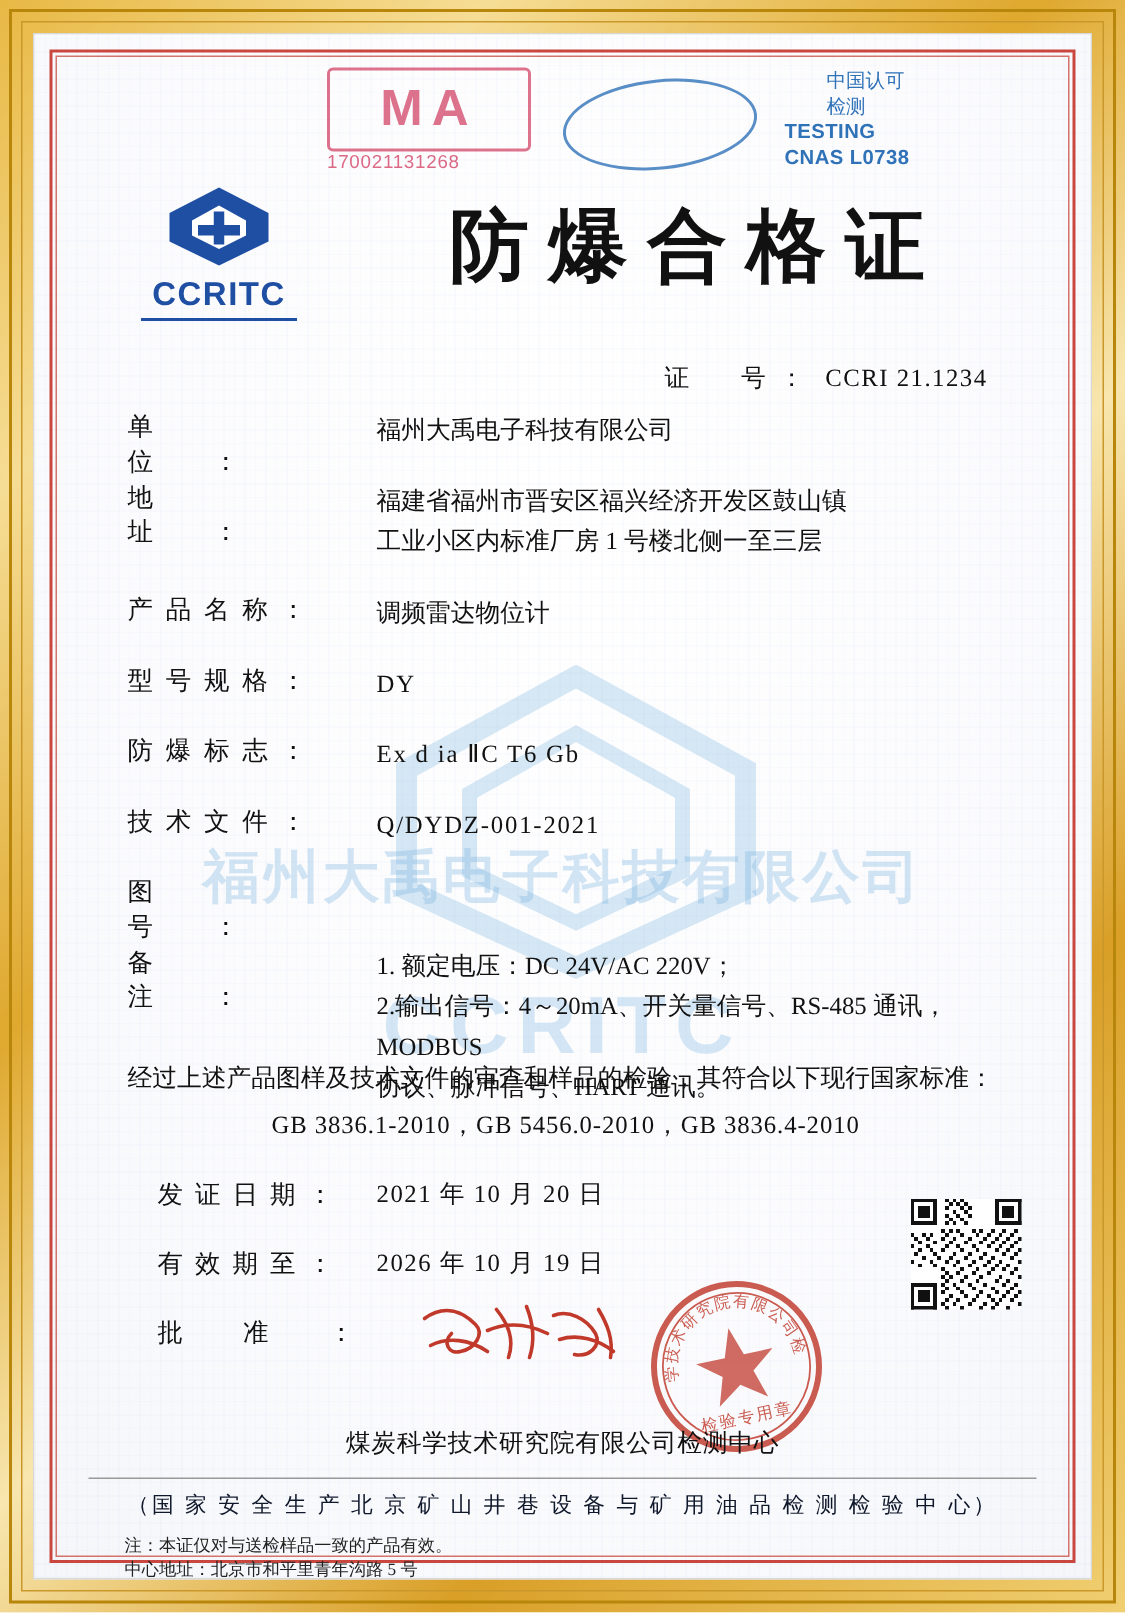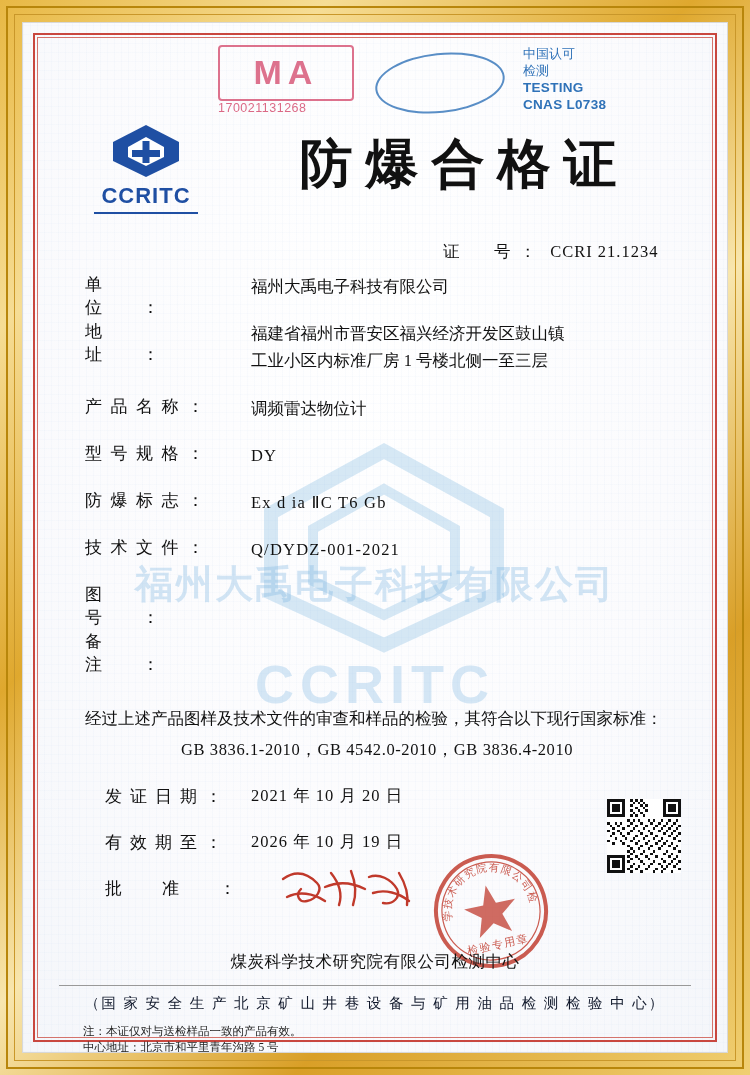--- a/index.html
+++ b/index.html
@@ -178,20 +178,21 @@
     position: absolute;
     left: 500px;
     top: 8px;
     color: #2f72b8;
     font-family: "Liberation Sans", sans-serif;
     line-height: 17px;
   }
   .cnas-info .cn {
     font-size: 13px;
     font-family: Liberation Serif, serif;
+    margin-left: 28px;
   }
   .cnas-info .en {
     font-size: 13.5px;
     font-weight: bold;
     letter-spacing: 0.3px;
   }
 
   
   .title-row {
     position: absolute;
@@ -499,26 +500,31 @@
         <div class="field-label lbl-4">技术文件：</div>
         <div class="field-value mono-val">Q/DYDZ-001-2021</div>
       </div>
 
       <div class="field-row">
         <div class="field-label lbl-2">图号：</div>
       </div>
 
       <div class="field-row" style="min-height:84px;">
         <div class="field-label lbl-2">备注：</div>
+        <div class="field-value">
+          <span class="remarks-line">1. 额定电压：DC 24V/AC 220V；</span>
+          <span class="remarks-line">2.输出信号：4～20mA、开关量信号、RS-485 通讯，MODBUS</span>
+          <span class="remarks-indent">协议、脉冲信号、HART 通讯。</span>
+        </div>
       </div>
     </div>
 
     <div class="statement">
       <span>经过上述产品图样及技术文件的审查和样品的检验，其符合以下现行国家标准：</span>
-      <span class="std">GB 3836.1-2010，GB 4542.0-2010，GB 3836.4-2010</span>
+      <span class="std">GB 3836.1-2010，GB 5456.0-2010，GB 3836.4-2010</span>
     </div>
 
     <div class="dates">
       <div class="date-row">
         <div class="date-label">发证日期：</div>
         <div class="date-value">2021 年 10 月 20 日</div>
       </div>
       <div class="date-row">
         <div class="date-label">有效期至：</div>
         <div class="date-value">2026 年 10 月 19 日</div>

